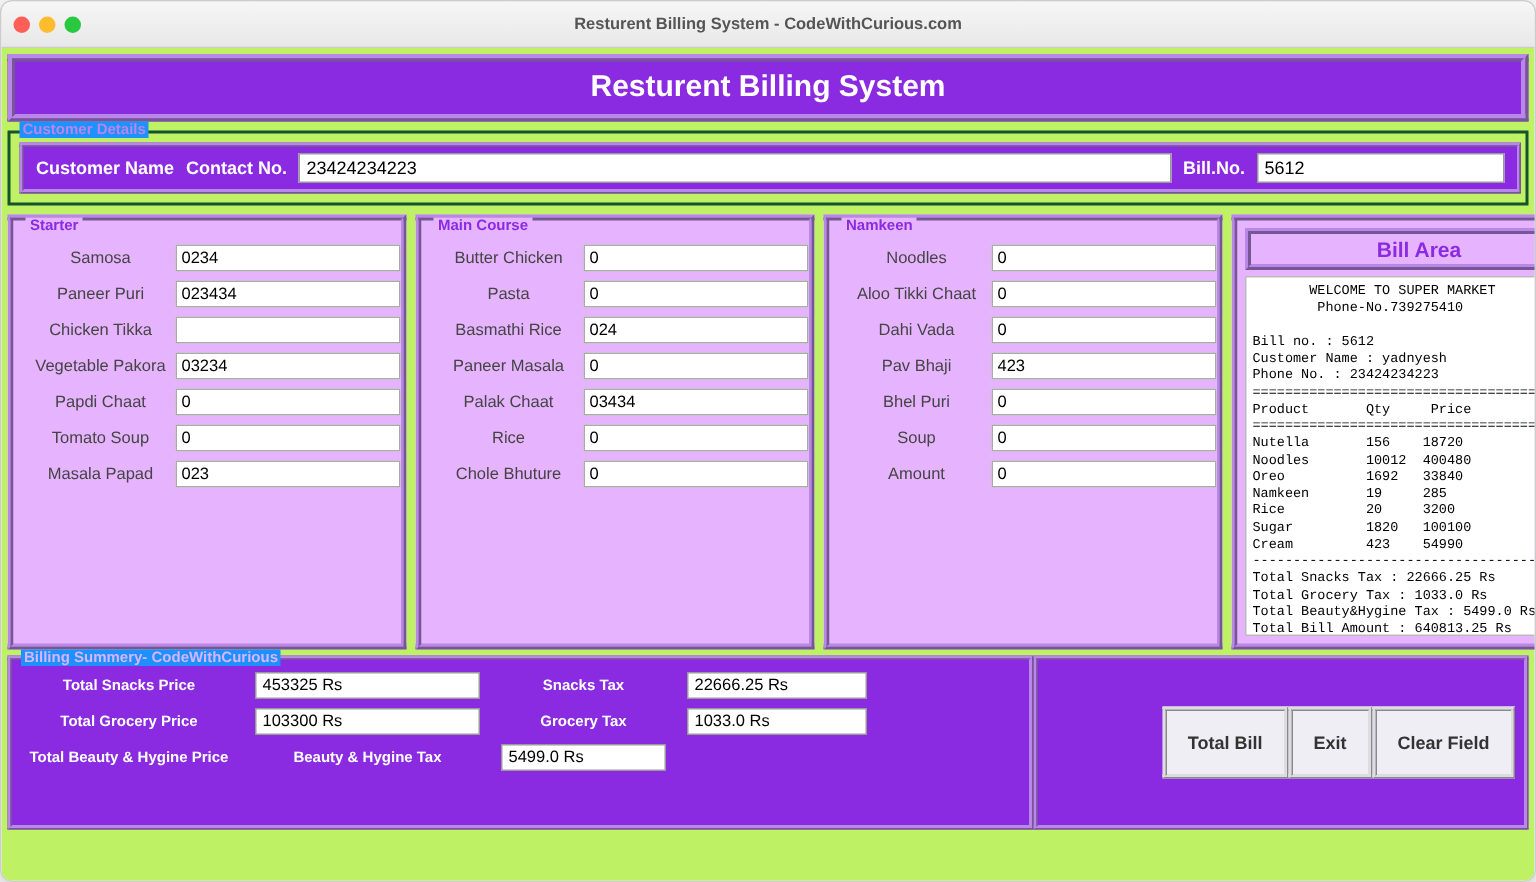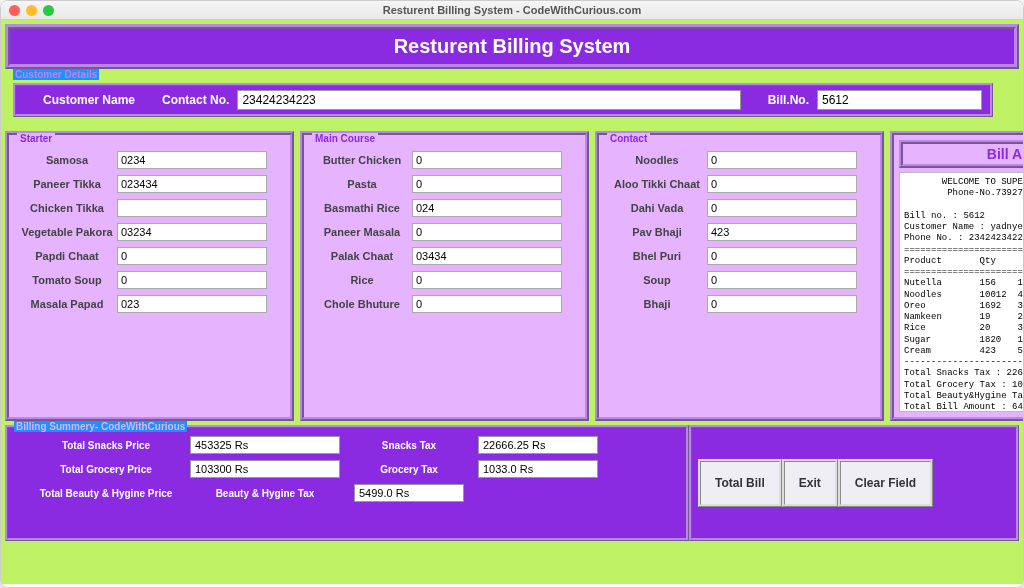--- a/index.html
+++ b/index.html
@@ -1,45 +1,45 @@
 <!DOCTYPE html>
 <html><head>
 <meta charset="utf-8">
 <style>
   * { box-sizing: border-box; margin: 0; padding: 0; }
   body { font-family: Arial, sans-serif; background: #fff; }
   .mac-window { width: 1024px; height: 588px; border: 1px solid #ccc; border-radius: 8px; overflow: hidden; box-shadow: 0 4px 20px rgba(0,0,0,0.3); }
-  .titlebar { height: 19px; background: linear-gradient(#f6f6f6,#e8e8e8); border-bottom: 1px solid #ccc; display: flex; align-items: center; padding: 0 8px; position: relative; }
+  .titlebar { height: 31px; background: linear-gradient(#f6f6f6,#e8e8e8); border-bottom: 1px solid #ccc; display: flex; align-items: center; padding: 0 8px; position: relative; }
   .traffic { display: flex; gap: 6px; }
   .dot { width: 11px; height: 11px; border-radius: 50%; }
   .dot.r { background: #ff5f57; } .dot.y { background: #febc2e; } .dot.g { background: #28c840; }
   .win-title { position: absolute; left: 0; right: 0; text-align: center; font-size: 11px; color: #555; font-weight: bold; }
   .app { width: 100%; height: calc(100% - 22px); background: #bef264; padding: 4px; }
   .banner { background: #8A2BE2; border: 5px ridge #b987e8; text-align: center; color: #fff; font-weight: bold; font-size: 20px; padding: 6px 0; margin-bottom: 6px; }
-  .cust-frame { border: 2px solid #bef264; position: relative; padding: 6px 24px 6px 6px; margin-bottom: 6px; }
+  .cust-frame { border: 2px solid #14532d; position: relative; padding: 6px 3px 6px 6px; margin-bottom: 6px; }
   .cust-frame .legend { position: absolute; top: -8px; left: 6px; background: #1E90FF; color: #b987e8; font-size: 10px; font-weight: bold; padding: 0 2px; }
   .cust-inner { background: #8A2BE2; border: 3px ridge #b987e8; display: flex; align-items: center; padding: 4px 8px; gap: 8px; }
-  .cust-label { color: #fff; font-weight: bold; font-size: 12px; margin-left: 19px; }
+  .cust-label { color: #fff; font-weight: bold; font-size: 12px; }
   .cust-input { flex: 1; height: 20px; font-size: 12px; padding: 0 4px; border: 1px solid #999; }
   .midrow { display: flex; gap: 6px; height: 290px; }
-  .menu-col { flex: 1; background: #e6b3ff; border: 4px ridge #b987e8; position: relative; padding: 10px 23px 6px 8px; }
+  .menu-col { flex: 1; background: #e6b3ff; border: 4px ridge #b987e8; position: relative; padding: 10px 0 6px 8px; }
   .menu-col .legend { position: absolute; top: -2px; left: 8px; background: #e6b3ff; color: #8A2BE2; font-size: 10px; font-weight: bold; padding: 0 3px; }
   .item-row { display: flex; align-items: center; margin: 6px 0; }
-  .item-label { flex: 0 0 100px; text-align: center; font-size: 11px; font-weight: bold; color: #444; }
+  .item-label { flex: 0 0 100px; text-align: center; font-size: 11px; font-weight: normal; color: #444; }
   .item-input { flex: 1; height: 18px; font-size: 11px; padding: 0 3px; border: 1px solid #aaa; background: #fff; }
   .bill-col { flex: 0 0 250px; background: #e6b3ff; border: 4px ridge #b987e8; padding: 5px; display: flex; flex-direction: column; }
   .bill-header { background: #e6b3ff; border: 4px ridge #b987e8; text-align: center; color: #8A2BE2; font-weight: bold; font-size: 14px; padding: 2px; margin-bottom: 4px; }
   .bill-text { flex: 1; background: #fff; border: 1px solid #bbb; font-family: "Courier New", monospace; font-size: 9px; padding: 4px; white-space: pre; overflow: hidden; line-height: 1.25; }
   .bottom { display: flex; gap: 0; height: 116px; margin-top: 4px; }
   .summary { flex: 1; background: #8A2BE2; border: 3px ridge #b987e8; position: relative; padding: 8px; }
   .summary .legend { position: absolute; top: -7px; left: 6px; background: #1E90FF; color: #d8b5ff; font-size: 10px; font-weight: bold; padding: 0 2px; }
-  .sum-grid { display: grid; grid-template-columns: 140px 150px 110px 120px; gap: 6px 14px; align-items: center; margin-left: 20px; }
+  .sum-grid { display: grid; grid-template-columns: 140px 150px 110px 120px; gap: 6px 14px; align-items: center; }
   .sum-label { color: #fff; font-weight: bold; font-size: 10px; text-align: center; }
   .sum-input { height: 18px; font-size: 11px; padding: 0 4px; border: 1px solid #999; }
-  .btns { flex: 0 0 330px; background: #8A2BE2; border: 3px ridge #b987e8; display: flex; align-items: center; justify-content: flex-start; padding: 6px; }
+  .btns { flex: 0 0 330px; background: #8A2BE2; border: 3px ridge #b987e8; display: flex; align-items: center; justify-content: flex-end; padding: 6px; }
   .action-btn { background: #f0eef5; border: 3px ridge #ddd; font-size: 12px; font-weight: bold; padding: 14px 14px; cursor: pointer; color: #333; }
 </style>
 </head>
 <body>
 
 <div class="mac-window">
   <div class="titlebar">
     <div class="traffic">
       <div class="dot r"></div>
       <div class="dot y"></div>
@@ -64,21 +64,21 @@
 
     <div class="midrow">
       <div class="menu-col">
         <div class="legend">Starter</div>
         <div id="starter-items">
             <div class="item-row">
               <div class="item-label">Samosa</div>
               <input class="item-input" value="0234" style="">
             </div>
             <div class="item-row">
-              <div class="item-label">Paneer Tikka</div>
+              <div class="item-label">Paneer Puri</div>
               <input class="item-input" value="023434" style="">
             </div>
             <div class="item-row">
               <div class="item-label">Chicken Tikka</div>
               <input class="item-input" style="">
             </div>
             <div class="item-row">
               <div class="item-label">Vegetable Pakora</div>
               <input class="item-input" value="03234" style="">
             </div>
@@ -123,21 +123,21 @@
               <div class="item-label">Rice</div>
               <input class="item-input" value="0" style="">
             </div>
             <div class="item-row">
               <div class="item-label">Chole Bhuture</div>
               <input class="item-input" value="0" style="">
             </div>
           </div>
       </div>
       <div class="menu-col">
-        <div class="legend">Contact</div>
+        <div class="legend">Namkeen</div>
         <div id="snacks-items">
             <div class="item-row">
               <div class="item-label">Noodles</div>
               <input class="item-input" value="0" style="">
             </div>
             <div class="item-row">
               <div class="item-label">Aloo Tikki Chaat</div>
               <input class="item-input" value="0" style="">
             </div>
             <div class="item-row">
@@ -150,21 +150,21 @@
             </div>
             <div class="item-row">
               <div class="item-label">Bhel Puri</div>
               <input class="item-input" value="0" style="">
             </div>
             <div class="item-row">
               <div class="item-label">Soup</div>
               <input class="item-input" value="0" style="">
             </div>
             <div class="item-row">
-              <div class="item-label">Bhaji</div>
+              <div class="item-label">Amount</div>
               <input class="item-input" value="0" style="">
             </div>
           </div>
       </div>
       <div class="bill-col">
         <div class="bill-header">Bill Area</div>
         <div class="bill-text">       WELCOME TO SUPER MARKET
         Phone-No.739275410
 
 Bill no. : 5612

